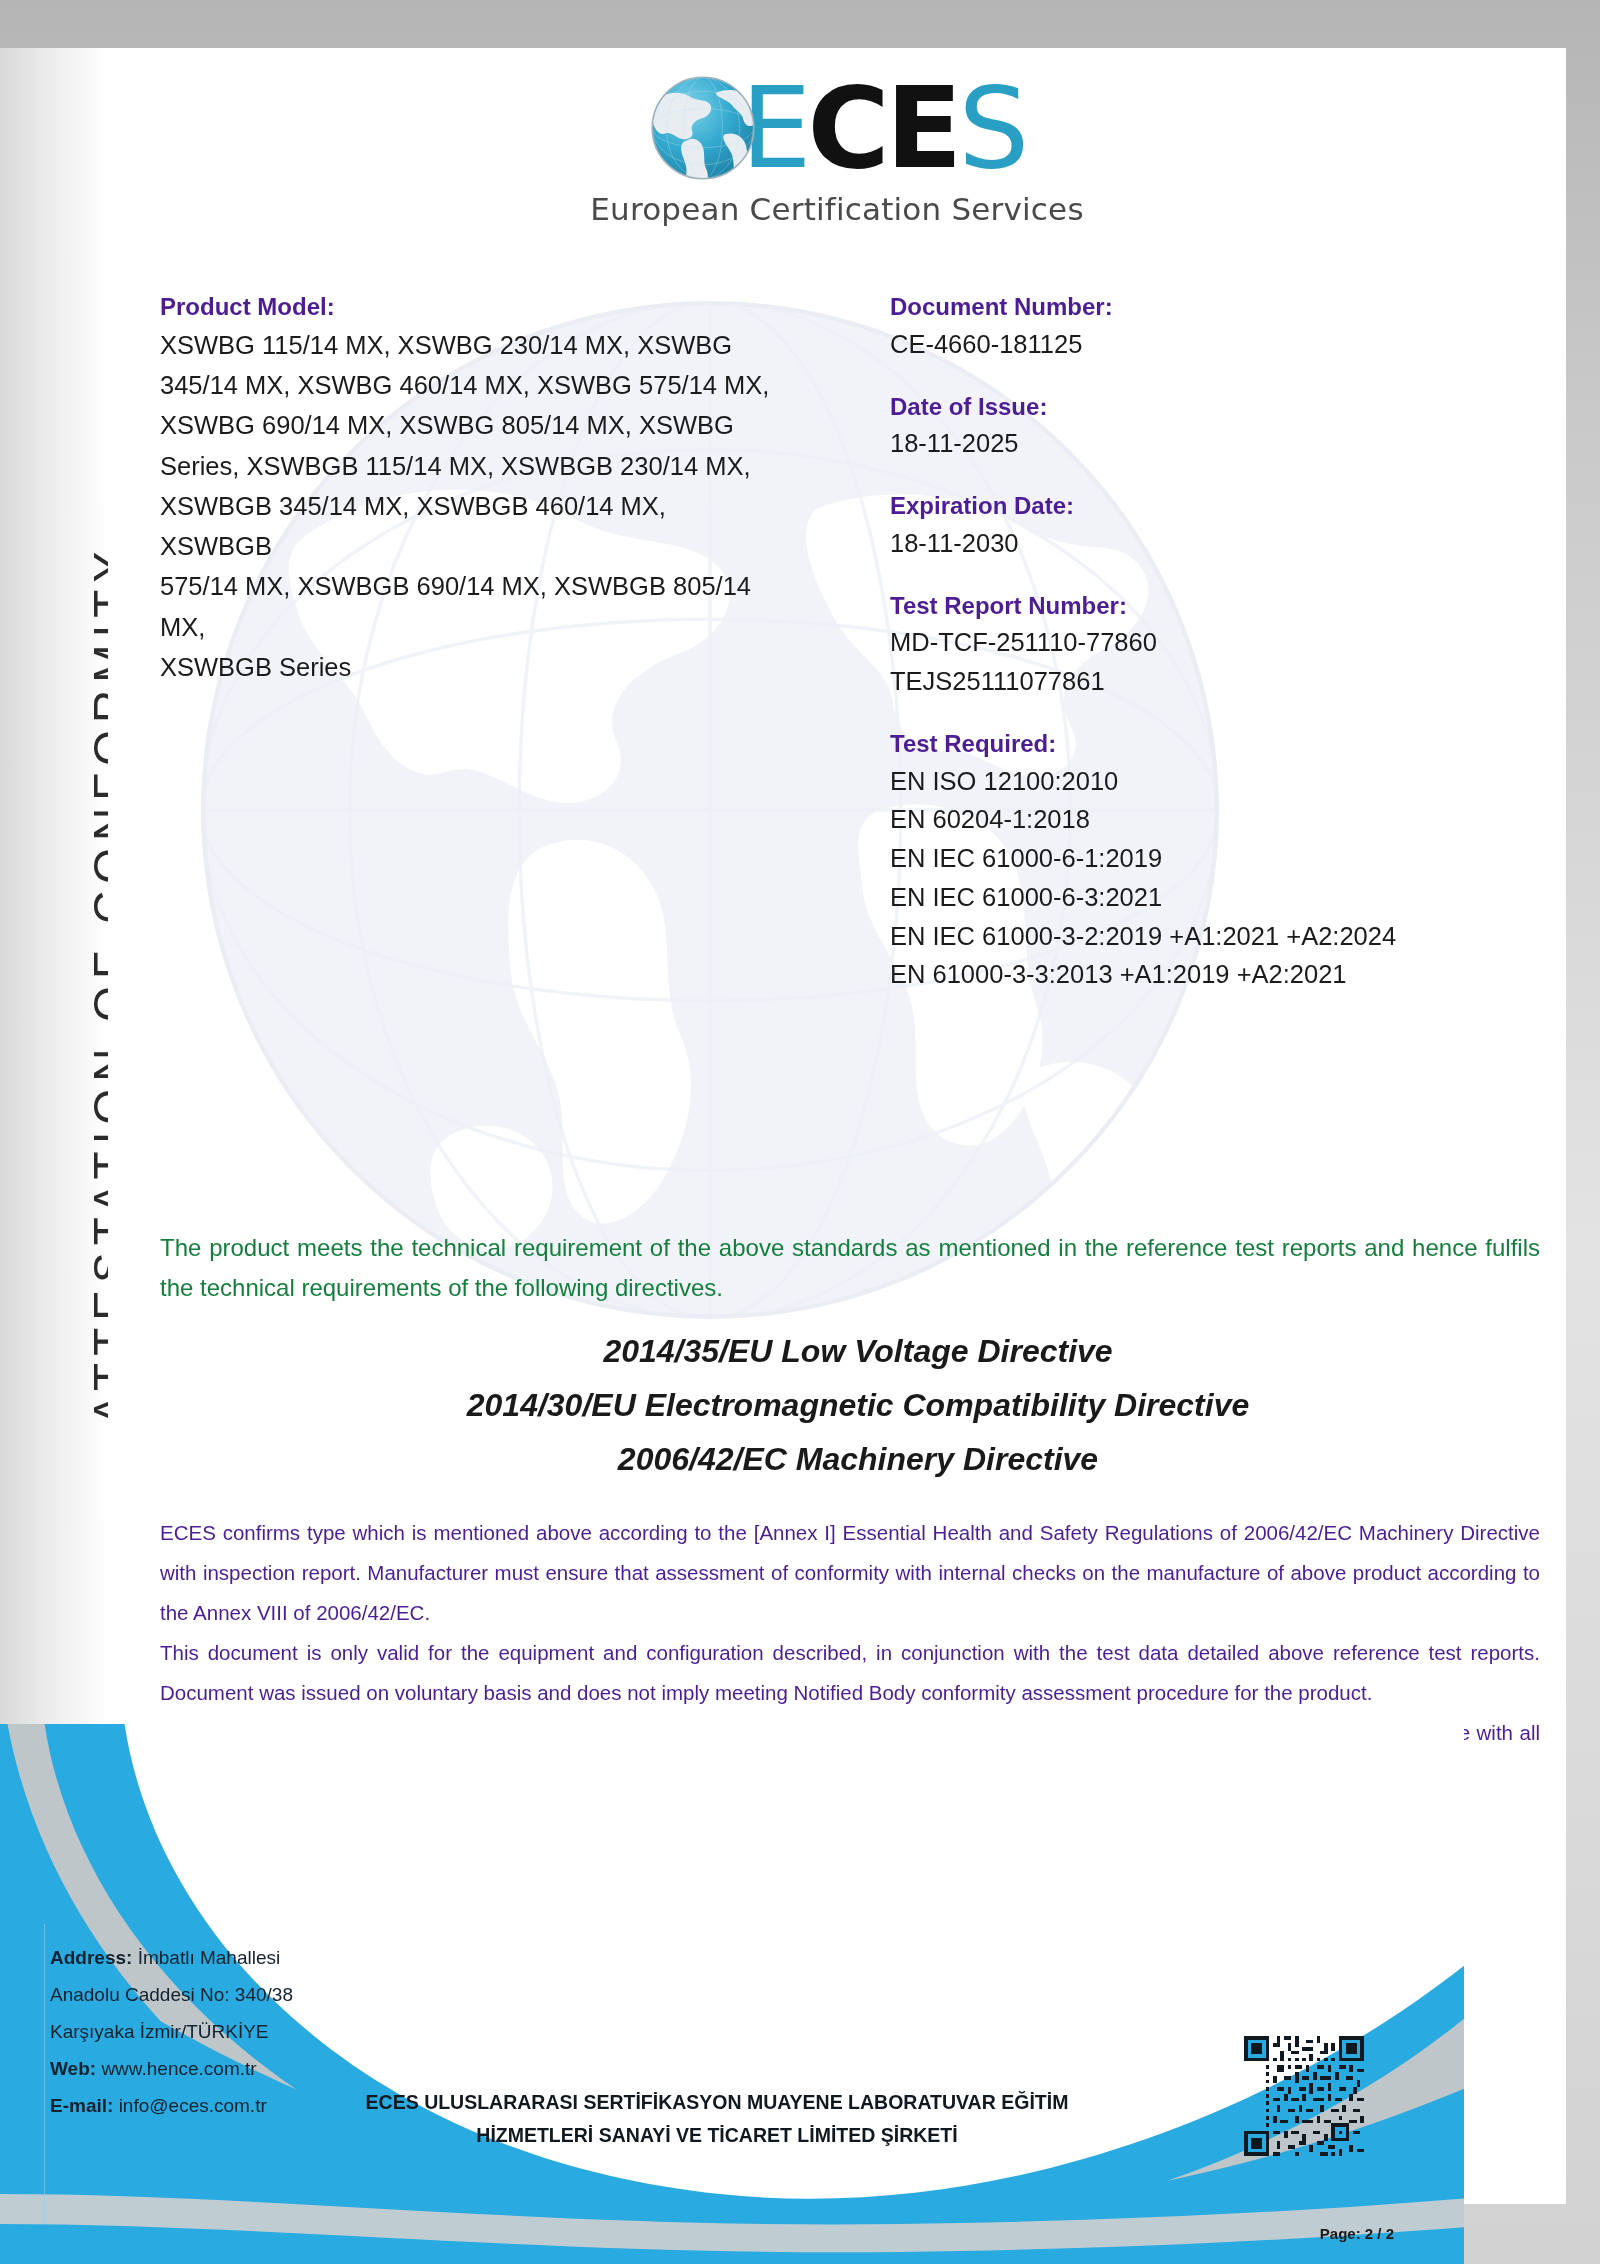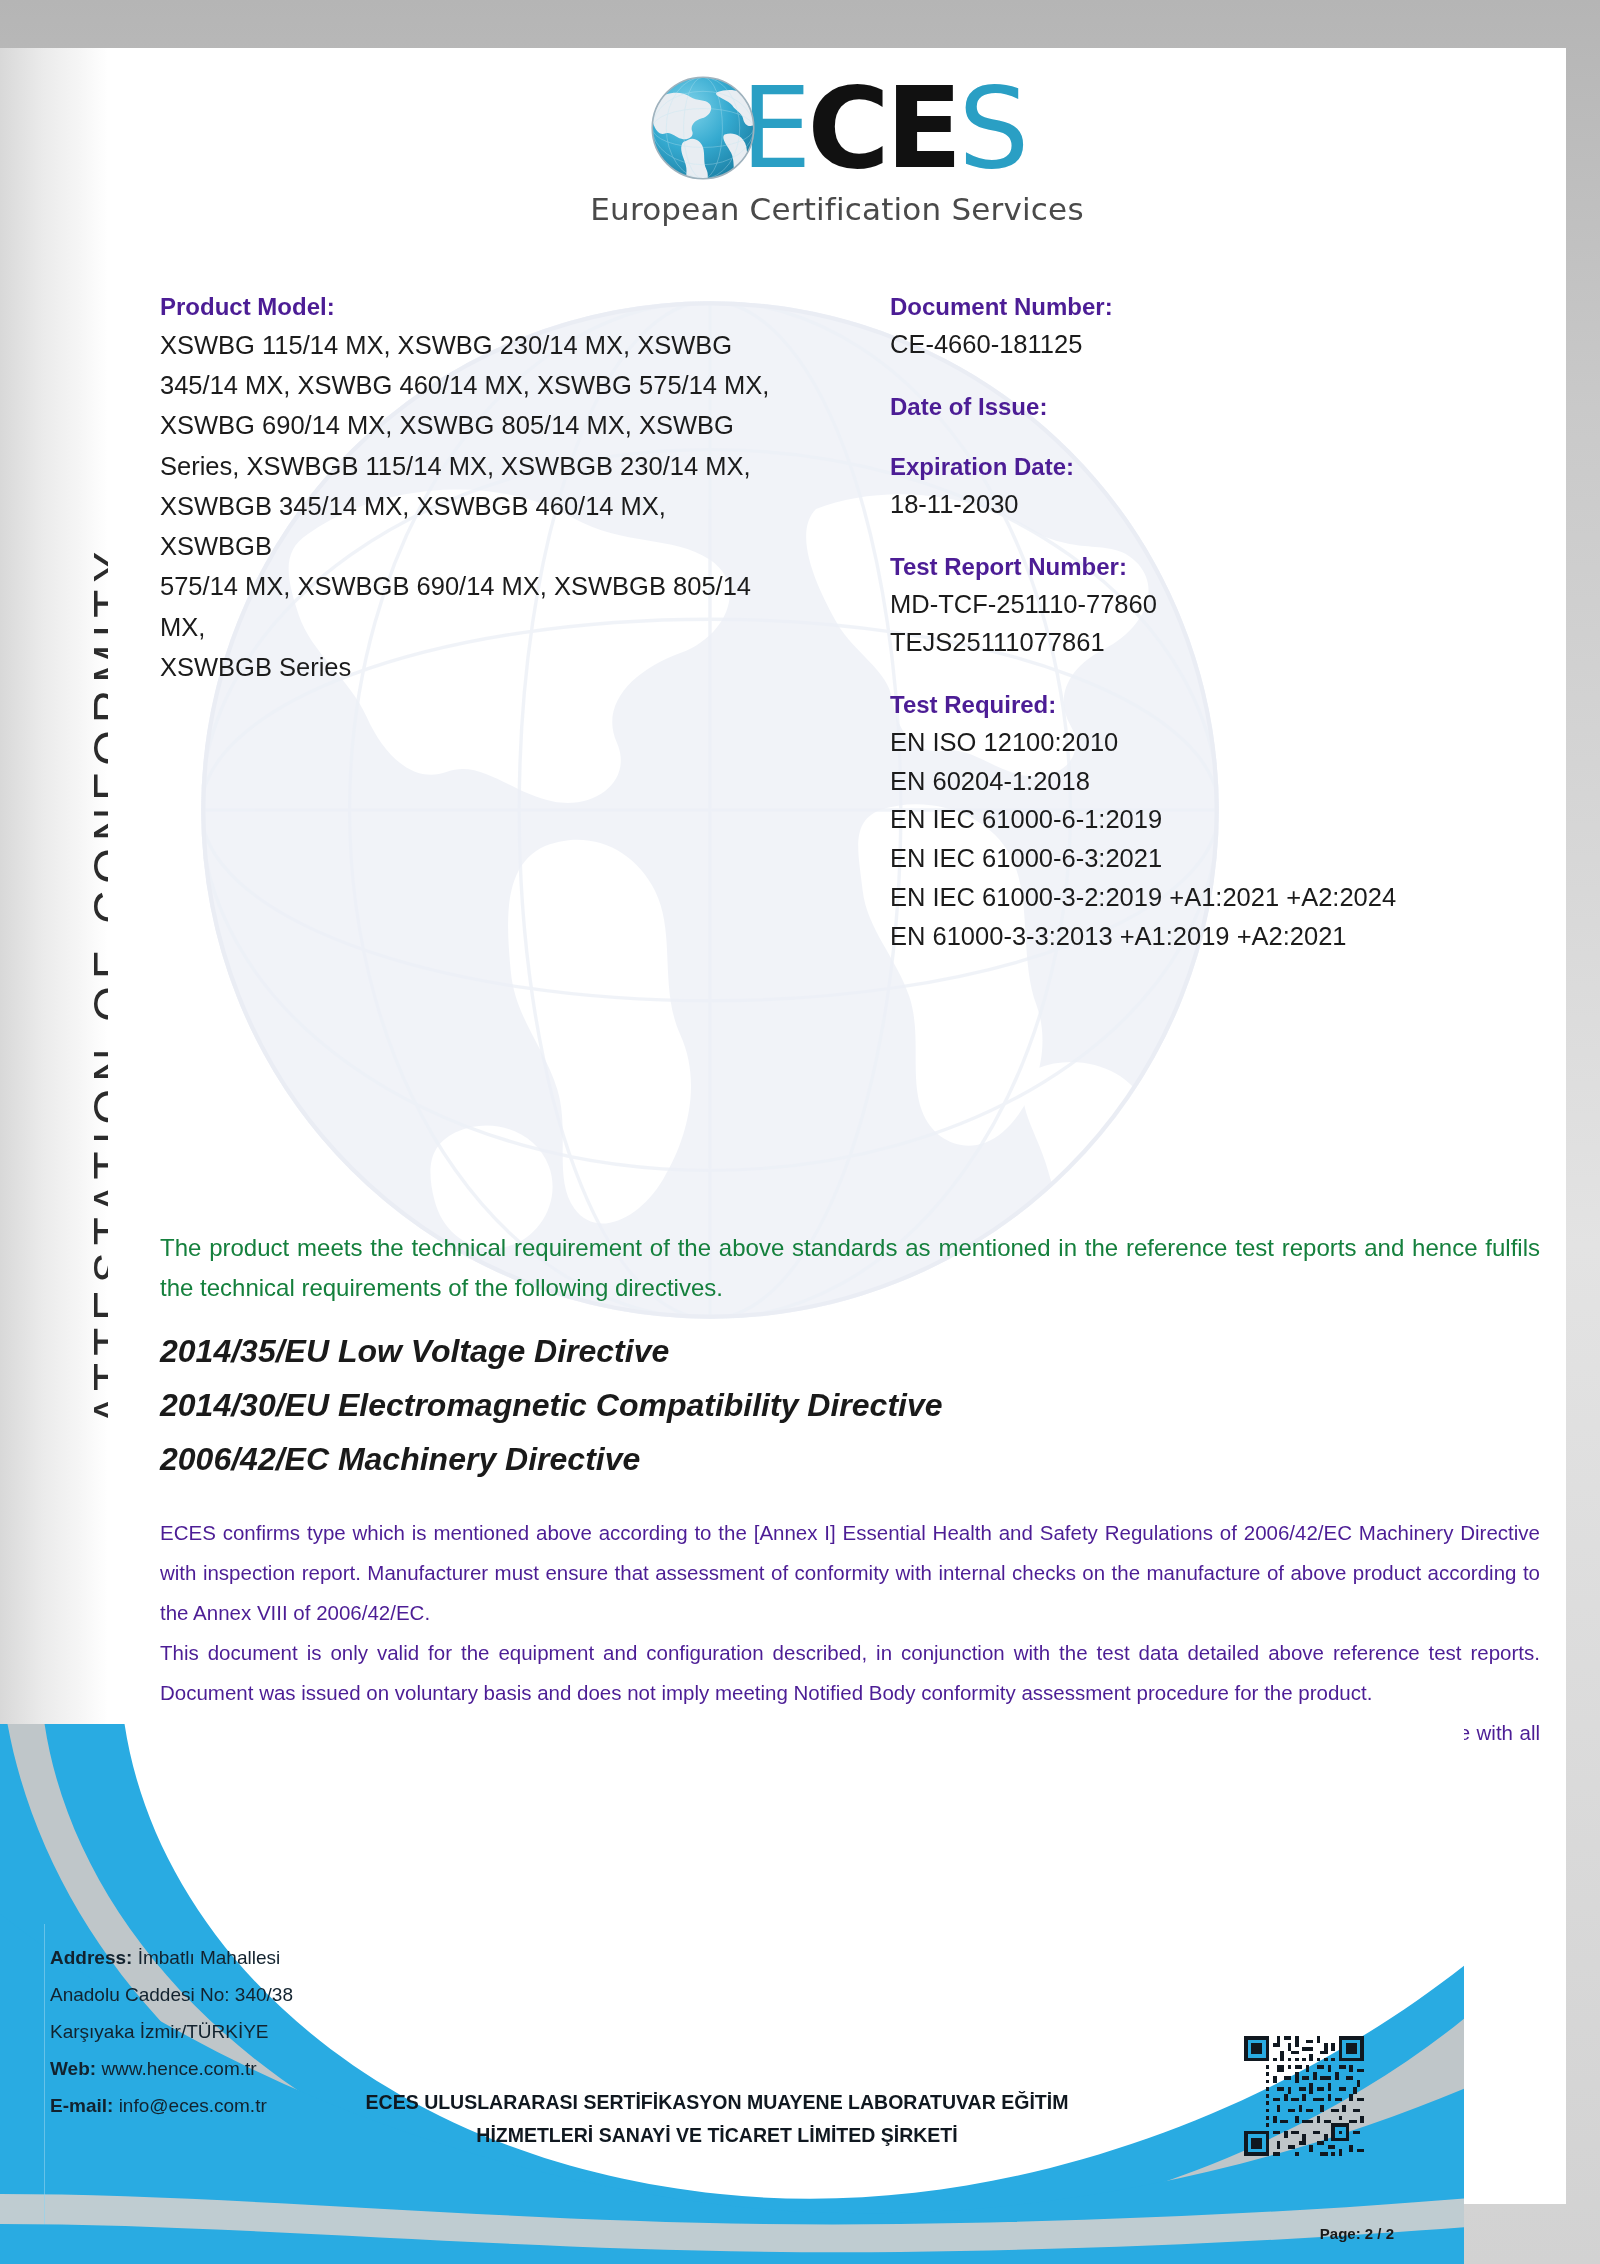--- a/index.html
+++ b/index.html
@@ -99,21 +99,21 @@
   
   .body-para{
     position:absolute;left:160px;right:60px;top:1228px;
     font-size:24px;line-height:1.68;color:#15803d;
     text-align:justify;
     font-family:"Liberation Sans", sans-serif;
   }
   
   .directives{
     position:absolute;left:160px;right:44px;top:1325px;
-    text-align:left;
+    text-align:center;
   }
   .directive{
     font-size:32px;font-style:italic;font-weight:700;
     color:#1a1a1a;line-height:1.68;
     font-family:"Liberation Sans", sans-serif;
   }
   
   .fineprint{
     position:absolute;left:160px;right:60px;top:1513px;
     font-size:20.5px;line-height:1.95;color:#4c1d95;
@@ -264,20 +264,21 @@
 
     <div class="col-right">
 
       <div class="blk">
         <div class="lbl">Document Number:</div>
         <div class="val">CE-4660-181125</div>
       </div>
 
       <div class="blk">
         <div class="lbl">Date of Issue:</div>
+        <div class="val">18-11-2025</div>
       </div>
 
       <div class="blk">
         <div class="lbl">Expiration Date:</div>
         <div class="val">18-11-2030</div>
       </div>
 
       <div class="blk">
         <div class="lbl">Test Report Number:</div>
         <div class="val">

